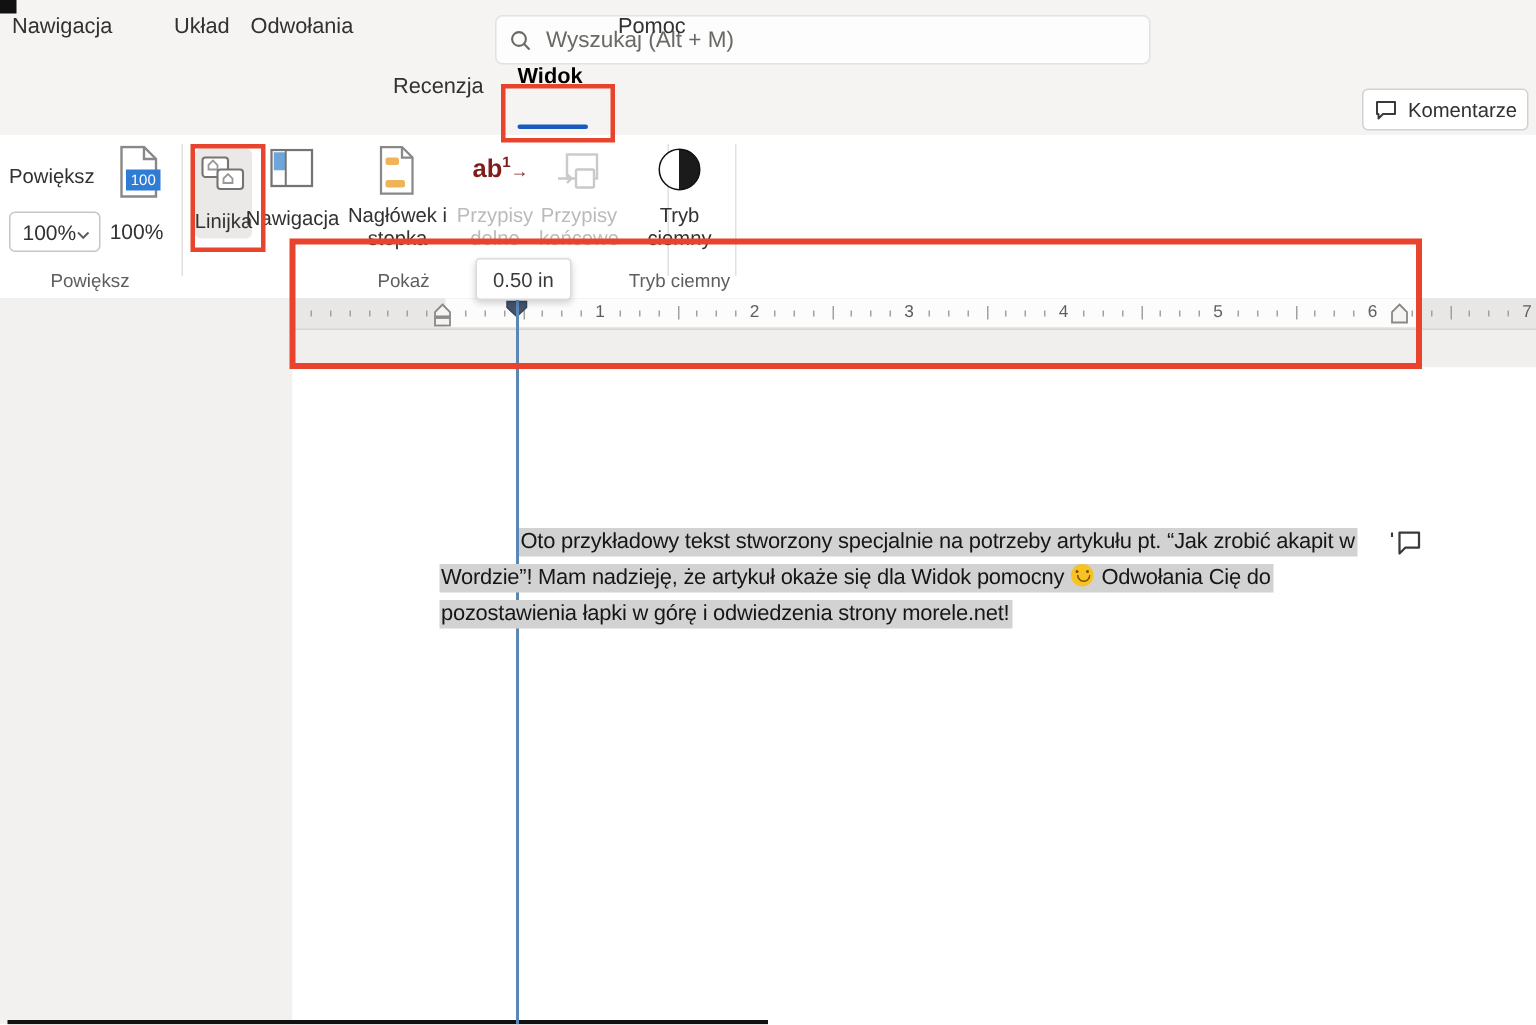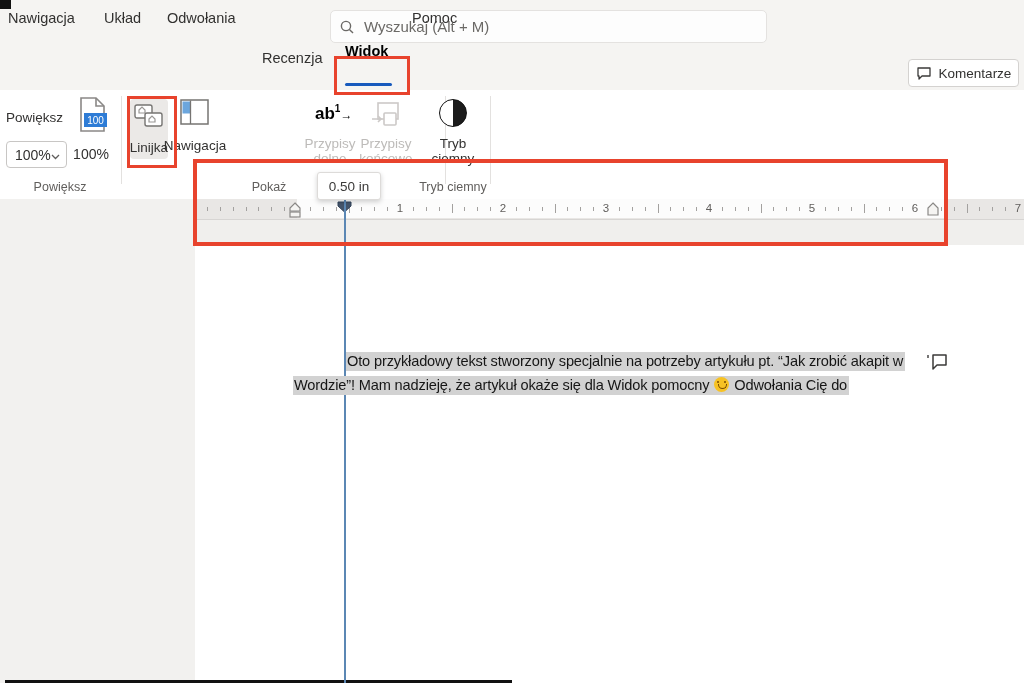--- a/index.html
+++ b/index.html
@@ -32,21 +32,21 @@
   .rb-label{position:absolute;font-size:13.5px;color:#323130;text-align:center;line-height:15px;}
   .rb-label.disabled{color:#bdbbb9;}
   .zoom-dd{position:absolute;left:6px;top:51px;width:61px;height:27px;border:1px solid #c8c6c4;border-radius:4px;
            background:#fff;display:flex;align-items:center;justify-content:space-between;
            padding:0 8px;box-sizing:border-box;font-size:14px;}
   .linijka-redbox{position:absolute;left:127px;top:6px;width:44px;height:66px;border:3px solid var(--red,#e8432d);z-index:55;}
   .linijka-btn{position:absolute;left:130px;top:9px;width:38px;height:60px;background:#ebe9e7;border-radius:4px;}
   .ribbon-btn{cursor:default;}
   .halfmoon{width:28px;height:28px;border-radius:50%;border:1.5px solid #111;box-sizing:border-box;
             background:linear-gradient(90deg,#fff 50%,#1b1b1b 50%);}
-  .ab-icon{font-size:17px;color:#000000;font-weight:bold;letter-spacing:0;}
+  .ab-icon{font-size:17px;color:#7f1d1d;font-weight:bold;letter-spacing:0;}
   .ab-icon sup{font-size:10px;}
 
   
   .tooltip{left:317px;top:172px;width:62px;height:26px;background:#fff;border:1px solid #dddbd9;
            border-radius:3px;box-shadow:0 2px 5px rgba(0,0,0,.18);display:flex;align-items:center;
            justify-content:center;font-size:13.5px;color:#3b3a39;z-index:60;}
 
   
   .workspace-left{left:0;top:199px;width:195px;height:484px;background:#f2f1ef;}
   .ruler{left:195px;top:199px;width:829px;height:20px;background:#e9e7e5;border-bottom:1px solid #d7d5d3;}
@@ -87,21 +87,21 @@
       <svg width="16" height="16" viewBox="0 0 16 16">
           <circle cx="7" cy="7" r="4.6" fill="none" stroke="#6b6966" stroke-width="1.4"></circle>
           <line x1="10.4" y1="10.4" x2="14" y2="14" stroke="#6b6966" stroke-width="1.4"></line>
         </svg>
     </span>
     <span class="search-placeholder">Wyszukaj (Alt + M)</span>
   </div>
 
   <div class="abs tabrow"></div>
   <div class="tab abs" style="left:8px;">Nawigacja</div>
-  <div class="tab abs" style="left:104px;">Układ</div>
+  <div class="tab abs" style="left:116px;">Układ</div>
   <div class="tab abs" style="left:167px;">Odwołania</div>
   <div class="tab abs" style="left:262px;margin-top:40px;">Recenzja</div>
   <div class="tab abs active" style="left:345px;margin-top:33px;">Widok</div>
   <div class="tab abs" style="left:412px;text-align:center;">Pomoc</div>
   <div class="abs widok-underline"></div>
   <div class="abs widok-redbox"></div>
 
   <div class="abs comments-btn">
     <span style="display:inline-flex;">
       <svg width="16" height="15" viewBox="0 0 16 15">
@@ -150,20 +150,31 @@
       <span style="position:absolute;left:17px;top:2px;">
         <svg width="30" height="27" viewBox="0 0 30 27">
           <rect x="1" y="1" width="27" height="24" fill="#fff" stroke="#767472" stroke-width="1.5"></rect>
           <rect x="2.5" y="2.5" width="7.5" height="12" fill="#6ca6dd"></rect>
           <line x1="10.5" y1="1.5" x2="10.5" y2="25" stroke="#767472" stroke-width="1.3"></line>
         </svg>
       </span>
       <span class="rb-label" style="left:0;top:41px;width:64px;">Nawigacja</span>
     </div>
 
+    <div class="abs ribbon-btn" style="left:228px;top:5px;width:74px;height:80px;">
+      <span style="position:absolute;left:23px;top:2px;">
+        <svg width="27" height="33" viewBox="0 0 27 33">
+          <path d="M3,1 h14 l7,7 v24 h-21 z" fill="#fff" stroke="#8a8886" stroke-width="1.5"></path>
+          <path d="M17,1 v7 h7" fill="none" stroke="#8a8886" stroke-width="1.5"></path>
+          <rect x="6" y="8" width="9" height="5" rx="1.5" fill="#f0b458"></rect>
+          <rect x="6" y="23" width="13" height="5" rx="1.5" fill="#f0b458"></rect>
+        </svg>
+      </span>
+      <span class="rb-label" style="left:2px;top:41px;width:70px;">Nagłówek i stopka</span>
+    </div>
 
     <div class="abs ribbon-btn" style="left:303px;top:5px;width:54px;height:80px;">
       <span class="ab-icon" style="position:absolute;left:12px;top:8px;">ab<sup>1</sup><span style="font-size:12px;">→</span></span>
       <span class="rb-label disabled" style="left:0;top:41px;width:54px;">Przypisy dolne</span>
     </div>
 
     <div class="abs ribbon-btn" style="left:355px;top:5px;width:62px;height:80px;">
       <span style="position:absolute;left:15px;top:6px;">
         <svg width="30" height="28" viewBox="0 0 30 28">
           <rect x="8" y="2" width="20" height="16" fill="none" stroke="#ccc9c7" stroke-width="1.6"></rect>
@@ -277,20 +288,21 @@
       <span class="tick" style="left: 810.125px; top: 8px; height: 4px;"></span>
       <span class="ruler-num" style="left: 823px;">7</span>
     </div>
 
   <div class="abs guide-line"></div>
 
   <div class="abs big-redbox"></div>
 
   <div class="docline abs" style="left:346px;top:351px;"><span class="hl">Oto przykładowy tekst stworzony specjalnie na potrzeby artykułu pt. “Jak zrobić akapit w</span></div>
   <div class="docline abs" style="left:293px;top:375px;"><span class="hl"><span>Wordzie”! Mam nadzieję, że artykuł okaże się dla Widok pomocny </span><span class="emoji"></span><span> Odwołania Cię do</span></span></div>
+  <div class="docline abs" style="left:293px;top:399px;"><span class="hl">pozostawienia łapki w górę i odwiedzenia strony morele.net!</span></div>
 
   <span class="abs" style="left:926px;top:352px;z-index:45;">
     <svg width="22" height="20" viewBox="0 0 22 20">
       <line x1="2" y1="3" x2="2" y2="8" stroke="#3b3a39" stroke-width="1.4" stroke-dasharray="3,2"></line>
       <path d="M7,3 h13 v10 h-9 l-4,4 v-4 z" fill="#fff" stroke="#3b3a39" stroke-width="1.5" stroke-linejoin="round"></path>
     </svg>
   </span>
 
   <div class="abs bottom-artifact"></div>
 </div>

